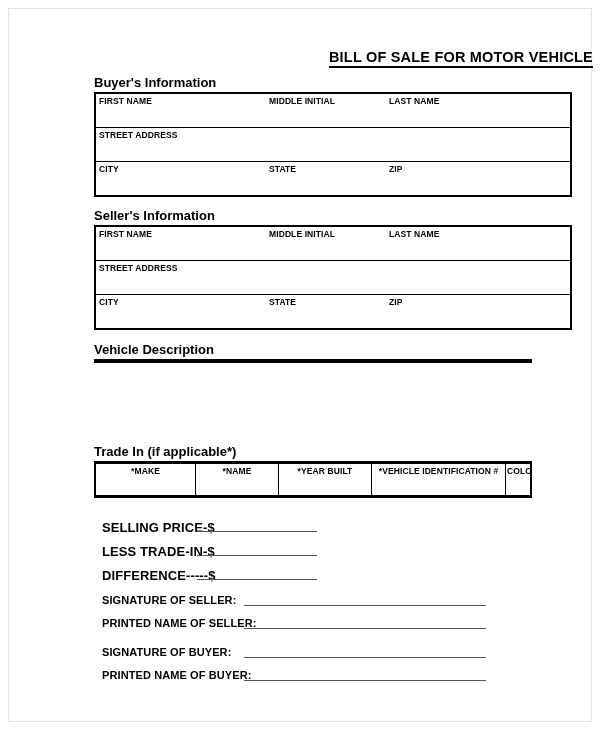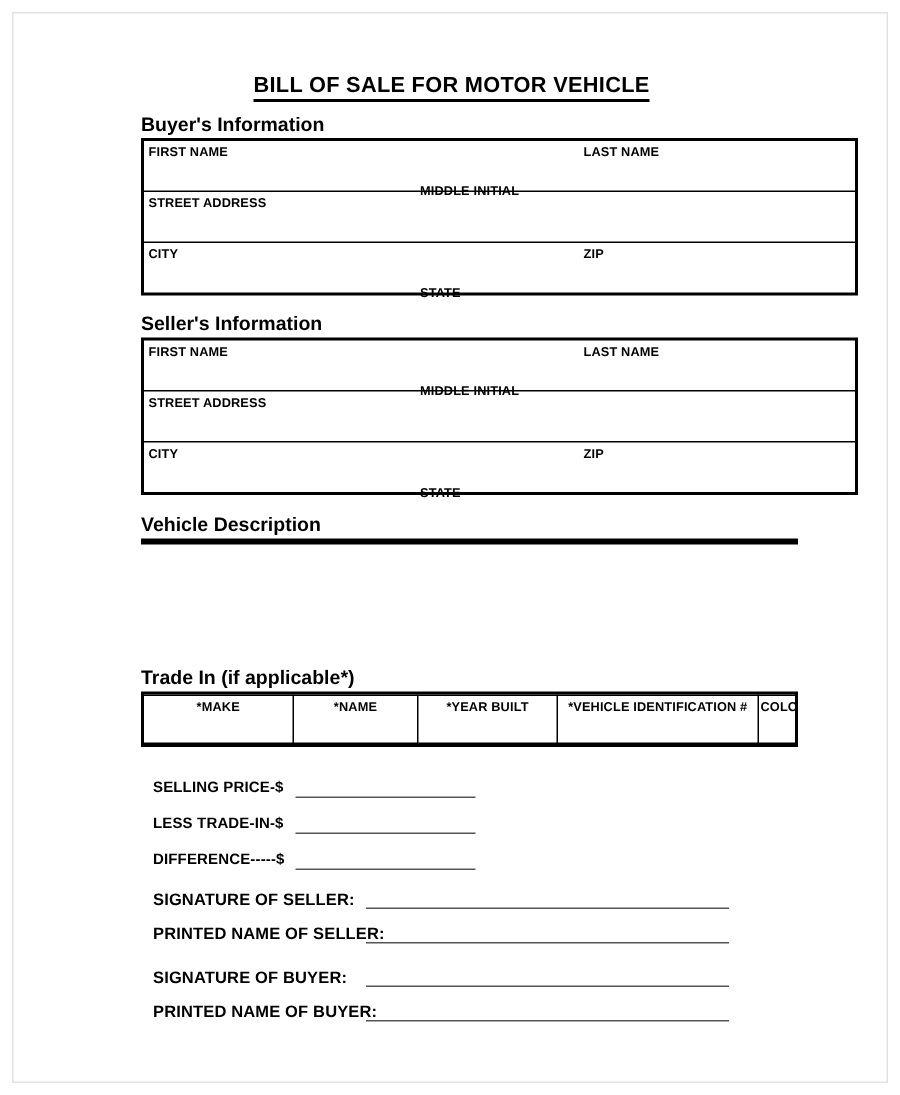--- a/index.html
+++ b/index.html
@@ -24,21 +24,21 @@
     border: 1px solid #e2e2e2;
     box-sizing: border-box;
   }
 
   
   .doc-title {
     position: absolute;
     left: 0;
     top: 40px;
     width: 584px;
-    text-align: center;
+    text-align: right;
     font-size: 14.5px;
     font-weight: bold;
     letter-spacing: 0.2px;
   }
   .doc-title span {
     border-bottom: 2px solid #000;
     padding-bottom: 1px;
   }
 
   
@@ -70,21 +70,21 @@
   }
   .party-row .cell-label {
     position: absolute;
     top: 2px;
     font-size: 8.5px;
     font-weight: bold;
     letter-spacing: 0.1px;
     white-space: nowrap;
   }
   .col-a { left: 3px; }
-  .col-b { left: 184px; margin-top: 26px; }
+  .col-b { left: 173px; }
   .col-c { left: 293px; }
 
   
   .grid-table {
     position: absolute;
     left: 85px;
     width: 438px;
     border: 2px solid #000;
     border-collapse: collapse;
     box-sizing: border-box;
@@ -118,21 +118,21 @@
   
   .price-row {
     position: absolute;
     left: 93px;
     height: 14px;
   }
   .price-label {
     position: absolute;
     left: 0;
     top: 0;
-    font-size: 10px;
+    font-size: 13px;
     font-weight: bold;
     white-space: nowrap;
     letter-spacing: 0.1px;
   }
   .price-line {
     position: absolute;
     left: 95px;
     top: 11px;
     width: 120px;
     border-bottom: 1.2px solid #555;

